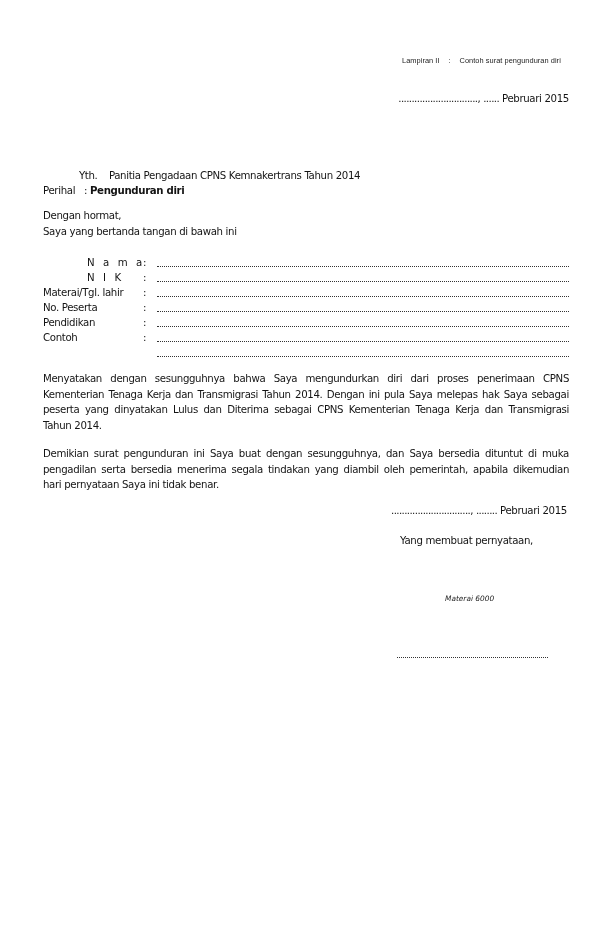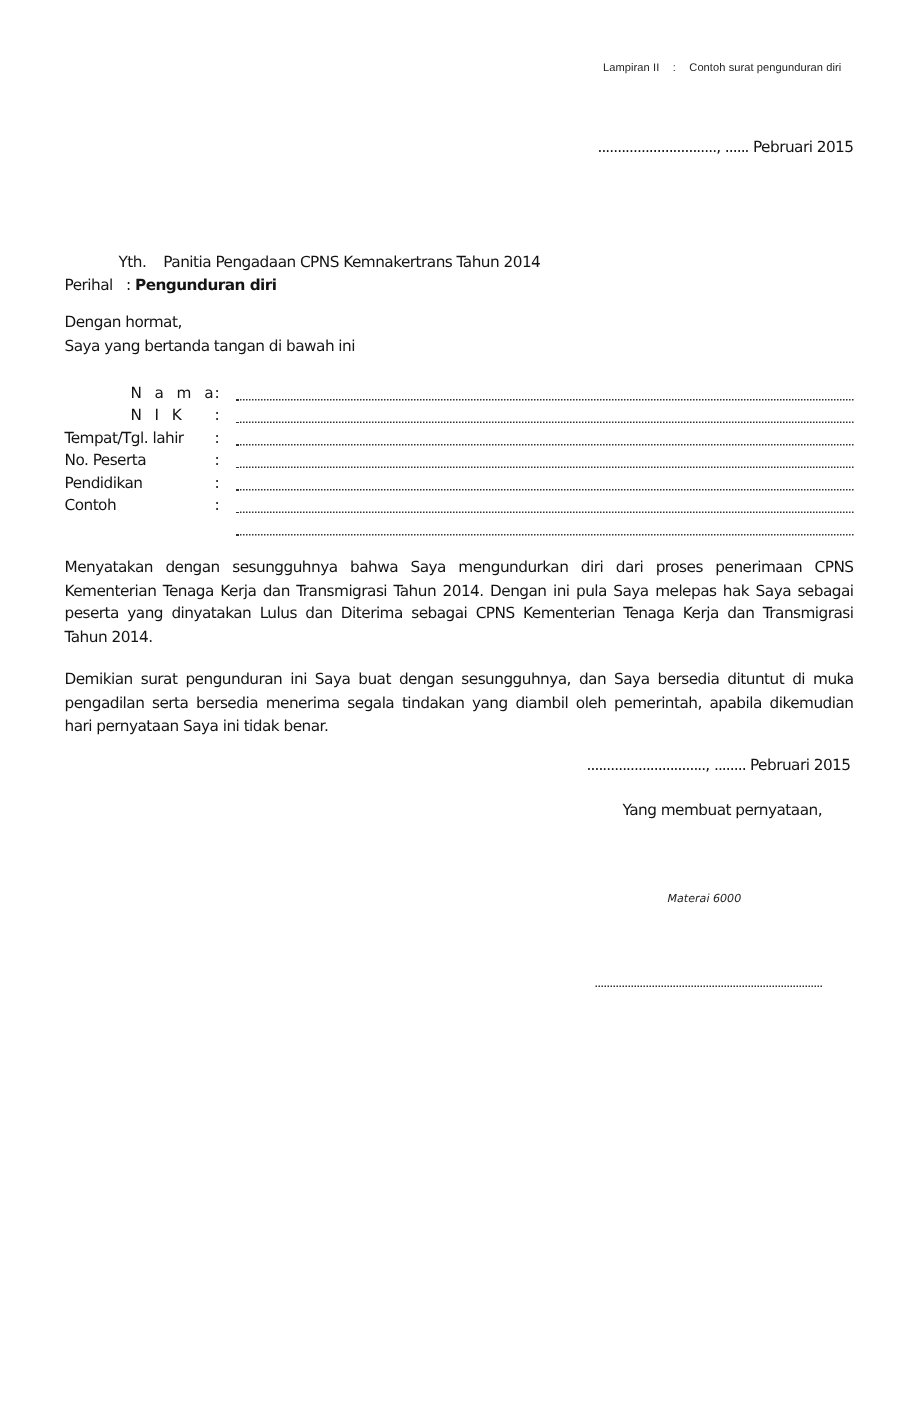--- a/index.html
+++ b/index.html
@@ -25,21 +25,21 @@
   .body-font {
     font-family: "DejaVu Sans", "Liberation Sans", sans-serif;
     font-size: 10.2px;
     letter-spacing: -0.35px;
     color: #141414;
   }
   .annot {
     font-family: "Liberation Sans", sans-serif;
     font-size: 7.4px;
     color: #222;
-    left: 402px; top: 40px;
+    left: 402px; top: 56px;
     letter-spacing: 0.05px;
   }
   .annot .sep { display: inline-block; width: 20px; text-align: center; }
 
   .date-top { right: 43px; top: 93px; }
   .perihal { left: 43px; top: 137px; margin-top: 48px; }
   .perihal .lbl { display: inline-block; width: 41px; }
   .perihal .val { font-weight: bold; }
   .yth { left: 43px; top: 170px; margin-left: 36px; }
   .yth .lbl { display: inline-block; width: 27px; }
@@ -83,21 +83,21 @@
   .para .ln {
     display: block;
     text-align: justify;
     text-align-last: justify;
     height: 15.6px;
     overflow: visible;
   }
   .para .ln.last { text-align-last: left; }
 
   .date-bottom { right: 45px; top: 505px; }
-  .maker { left: 415px; top: 535px; }
+  .maker { left: 400px; top: 535px; }
   .materai {
     left: 445px; top: 594px;
     font-family: "DejaVu Sans", sans-serif;
     font-style: italic;
     font-size: 7.4px;
     color: #222;
     text-align: right;
   }
   .sign-line {
     position: absolute;
@@ -140,21 +140,21 @@
       <span class="flabel spaced">N a m a</span>
       <span class="fcolon">:</span>
       <span class="fdots"></span>
     </div>
     <div class="form-row">
       <span class="flabel spaced">N I K</span>
       <span class="fcolon">:</span>
       <span class="fdots"></span>
     </div>
     <div class="form-row">
-      <span class="flabel">Tempat/Tgl. lahir</span>
+      <span class="flabel">Materai/Tgl. lahir</span>
       <span class="fcolon">:</span>
       <span class="fdots"></span>
     </div>
     <div class="form-row">
       <span class="flabel">No. Peserta</span>
       <span class="fcolon">:</span>
       <span class="fdots"></span>
     </div>
     <div class="form-row">
       <span class="flabel">Pendidikan</span>

